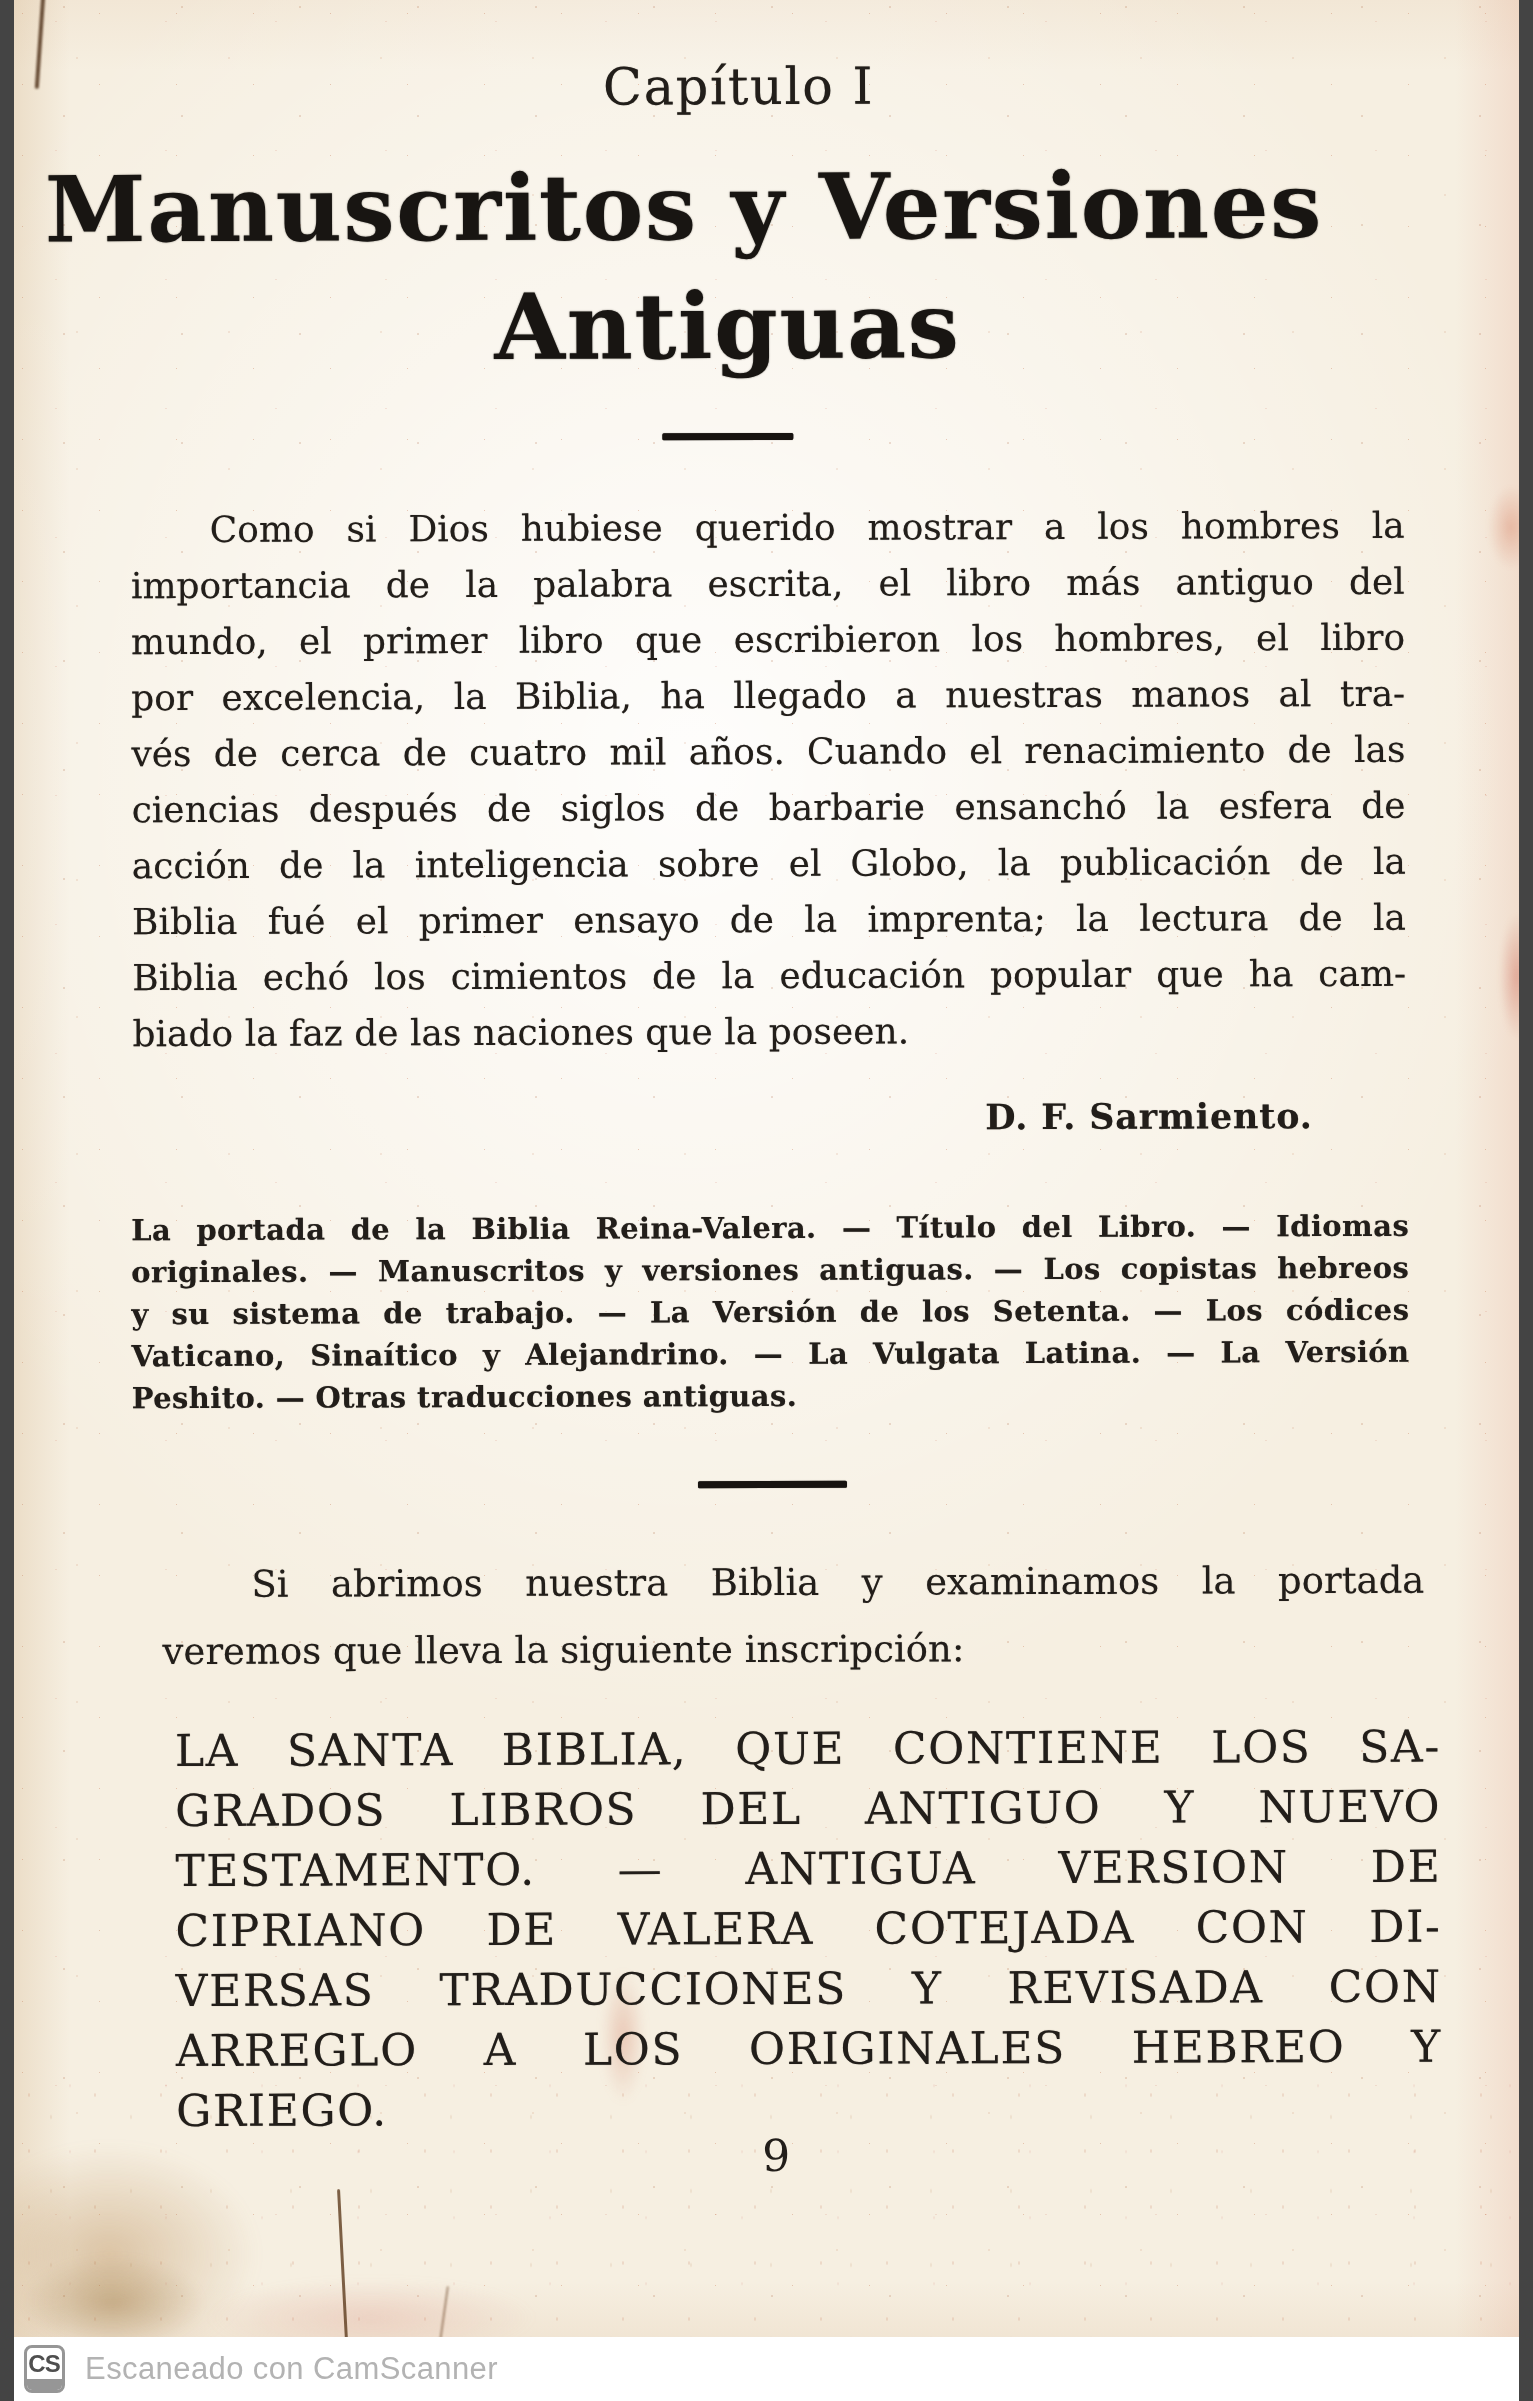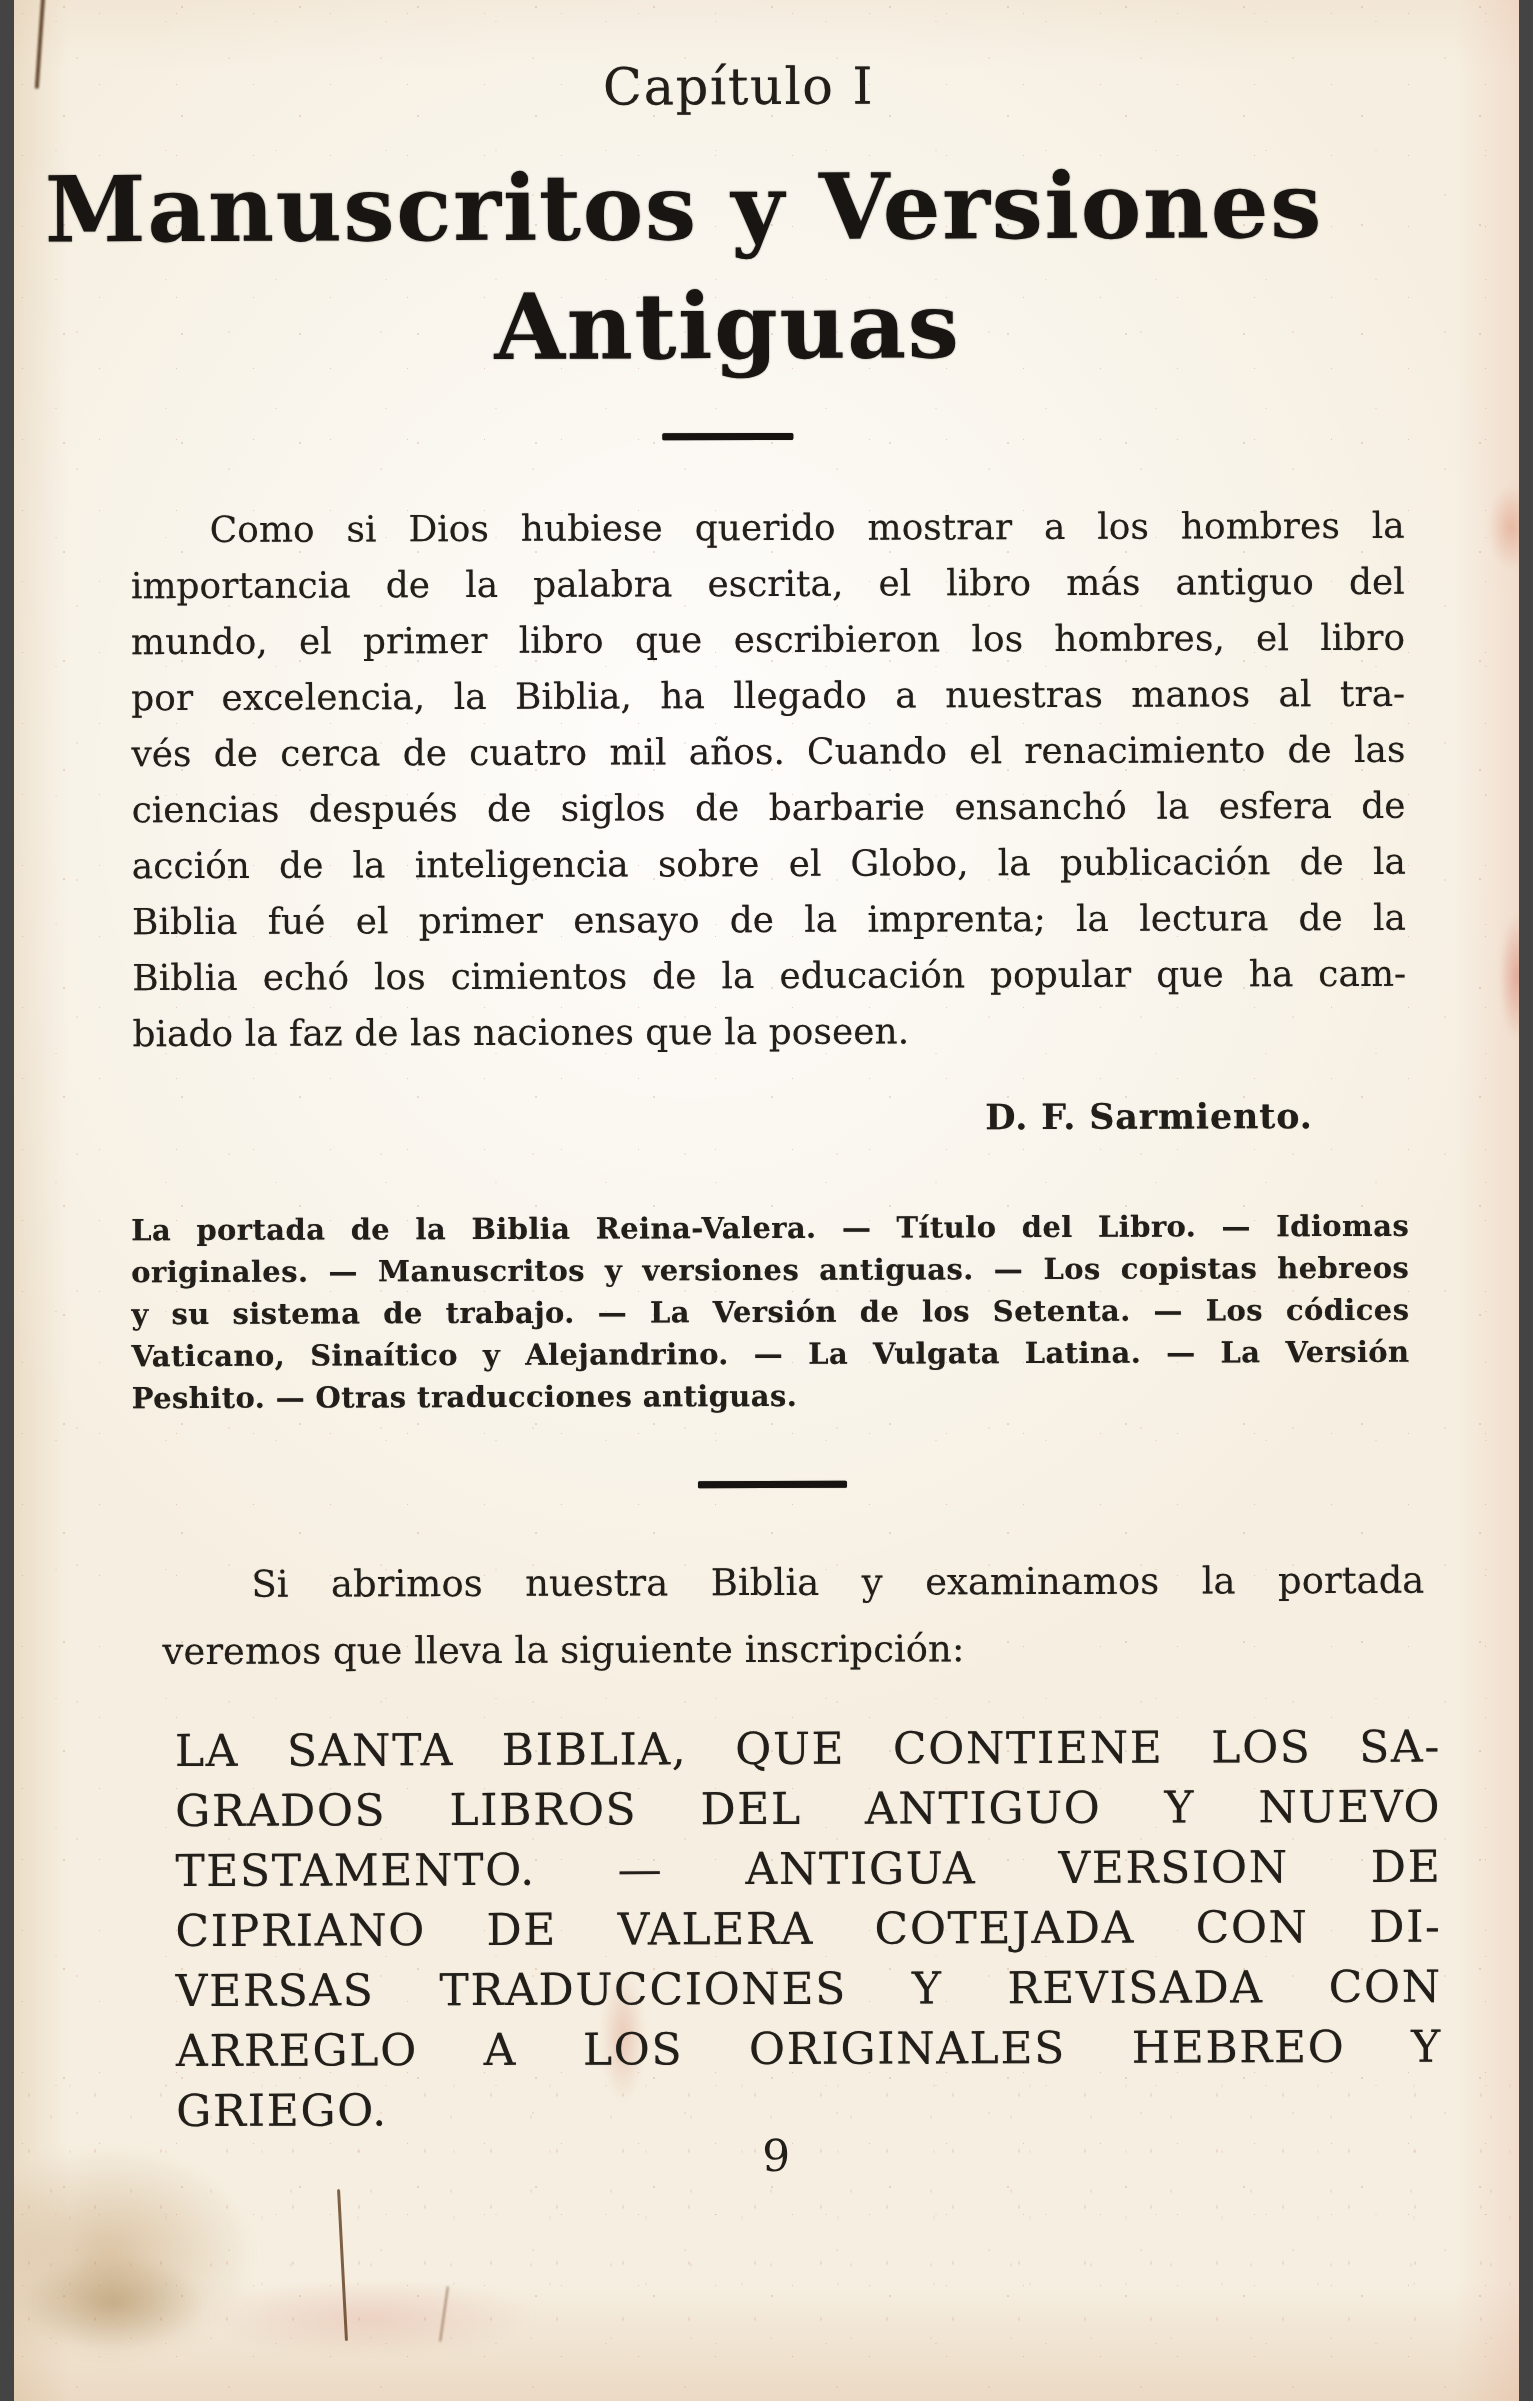--- a/index.html
+++ b/index.html
@@ -210,14 +210,21 @@
       <div class="jline">TESTAMENTO. — ANTIGUA VERSION DE</div>
       <div class="jline">CIPRIANO DE VALERA COTEJADA CON DI-</div>
       <div class="jline">VERSAS TRADUCCIONES Y REVISADA CON</div>
       <div class="jline">ARREGLO A LOS ORIGINALES HEBREO Y</div>
       <div class="lline">GRIEGO.</div>
     </div>
 
     <div class="pagenum">9</div>
   </div>
 
+  <div class="footer">
+    <div class="cs-logo">
+      <span class="cs-text">CS</span>
+      <div class="cs-bar"></div>
+    </div>
+    <span class="footer-label">Escaneado con CamScanner</span>
+  </div>
 </div>
 
 
 </body></html>

